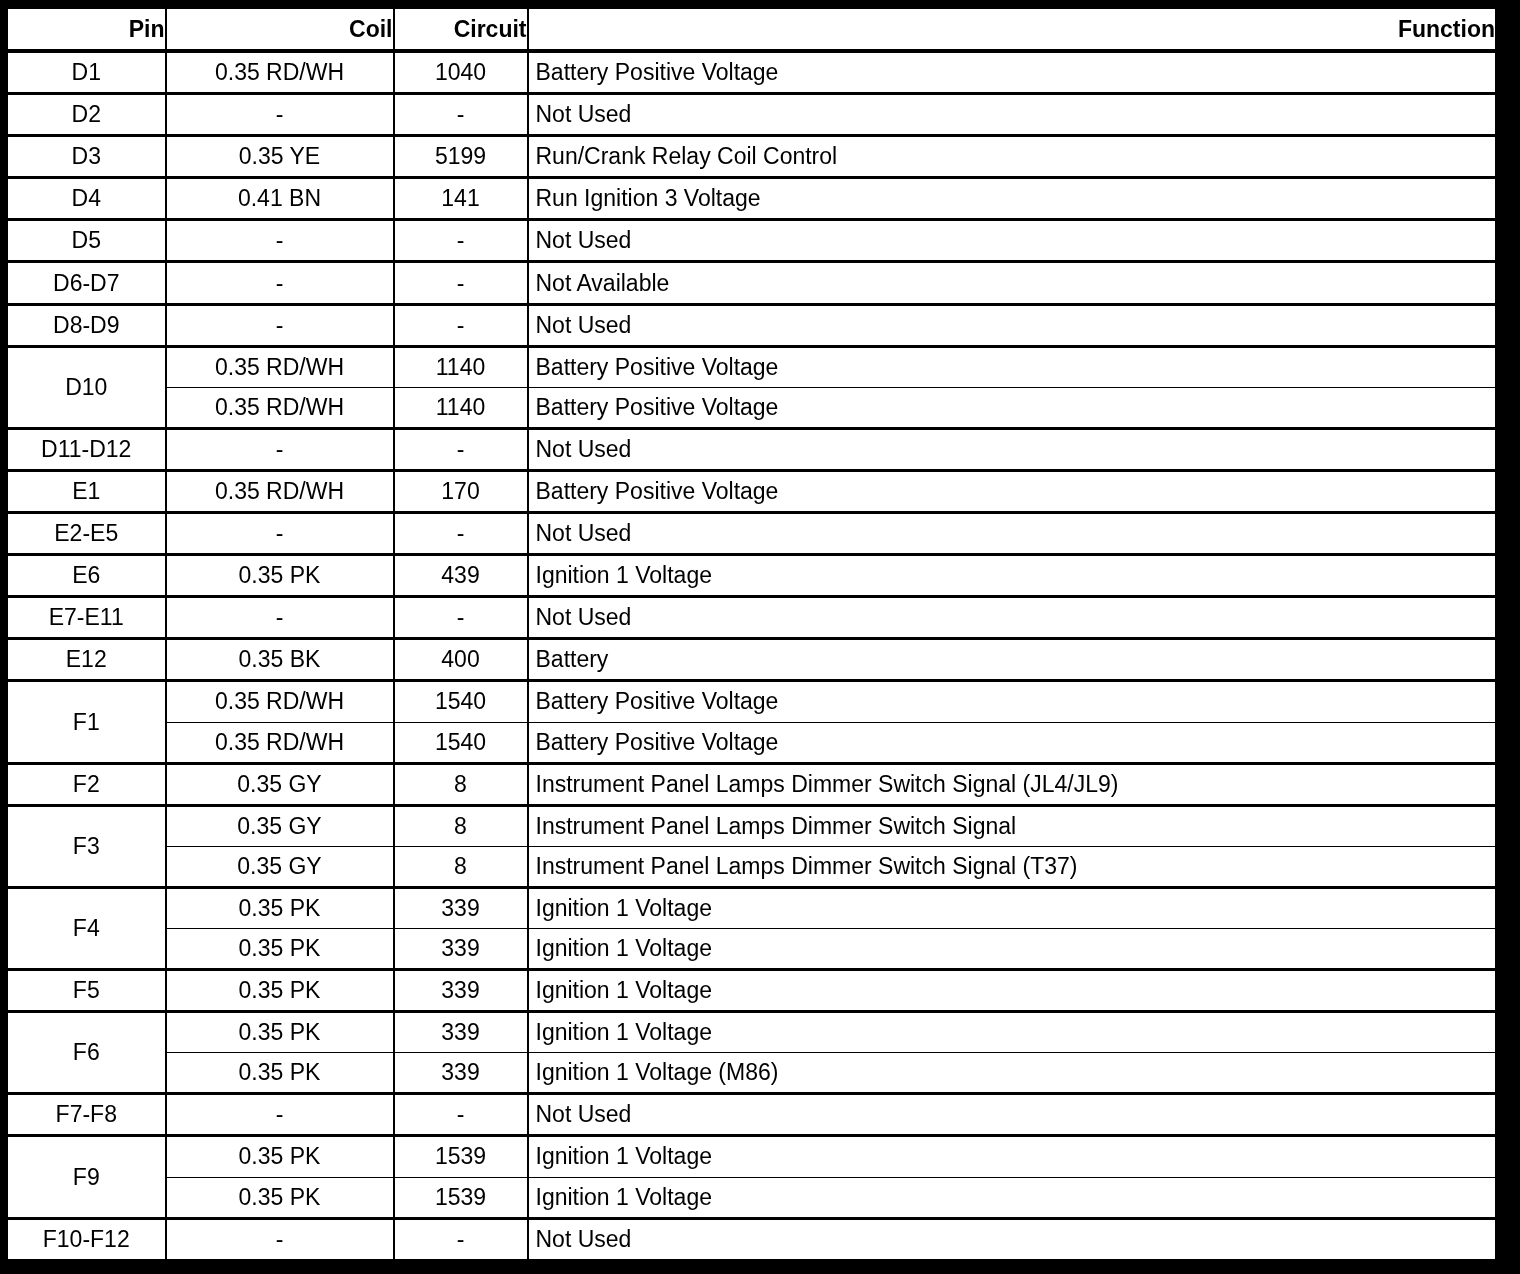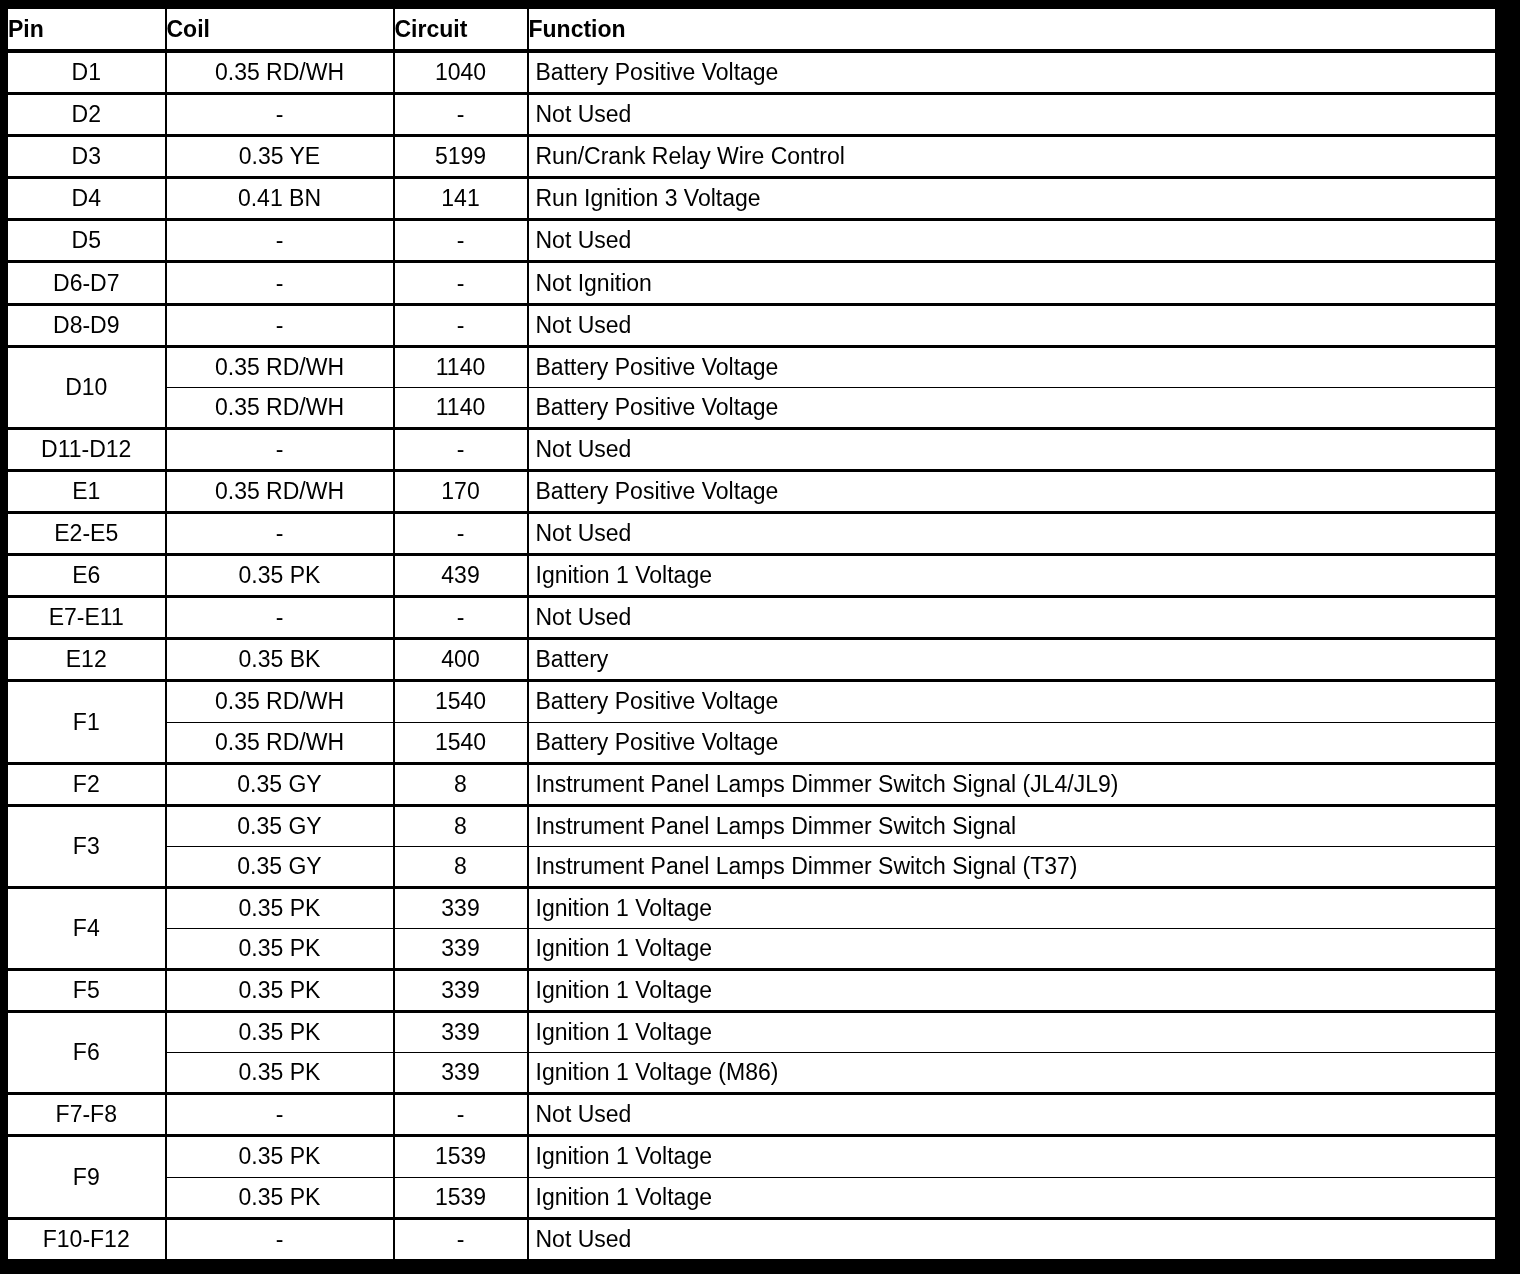--- a/index.html
+++ b/index.html
@@ -29,21 +29,21 @@
     font-size: 23px;
     color: #000000;
   }
   col.c-pin     { width: 160px; }
   col.c-wire    { width: 228px; }
   col.c-circuit { width: 134px; }
   col.c-func    { width: auto;  }
 
   th {
     font-weight: bold;
-    text-align: left;
+    text-align: right;
     vertical-align: middle;
     height: 40px;
     padding: 0;
     border-left: 2px solid #000000;
     border-right: 2px solid #000000;
     border-bottom: 4px solid #000000;
     background: #ffffff;
   }
   td {
     text-align: center;
@@ -94,39 +94,39 @@
         <tr class="group-start">
           <td rowspan="1" class="pin">D2</td>
           <td class="wire">-</td>
           <td class="circuit">-</td>
           <td class="function">Not Used</td>
         </tr>
         <tr class="group-start">
           <td rowspan="1" class="pin">D3</td>
           <td class="wire">0.35 YE</td>
           <td class="circuit">5199</td>
-          <td class="function">Run/Crank Relay Wire Control</td>
+          <td class="function">Run/Crank Relay Coil Control</td>
         </tr>
         <tr class="group-start">
           <td rowspan="1" class="pin">D4</td>
           <td class="wire">0.41 BN</td>
           <td class="circuit">141</td>
           <td class="function">Run Ignition 3 Voltage</td>
         </tr>
         <tr class="group-start">
           <td rowspan="1" class="pin">D5</td>
           <td class="wire">-</td>
           <td class="circuit">-</td>
           <td class="function">Not Used</td>
         </tr>
         <tr class="group-start">
           <td rowspan="1" class="pin">D6-D7</td>
           <td class="wire">-</td>
           <td class="circuit">-</td>
-          <td class="function">Not Ignition</td>
+          <td class="function">Not Available</td>
         </tr>
         <tr class="group-start">
           <td rowspan="1" class="pin">D8-D9</td>
           <td class="wire">-</td>
           <td class="circuit">-</td>
           <td class="function">Not Used</td>
         </tr>
         <tr class="group-start">
           <td rowspan="2" class="pin">D10</td>
           <td class="wire">0.35 RD/WH</td>

